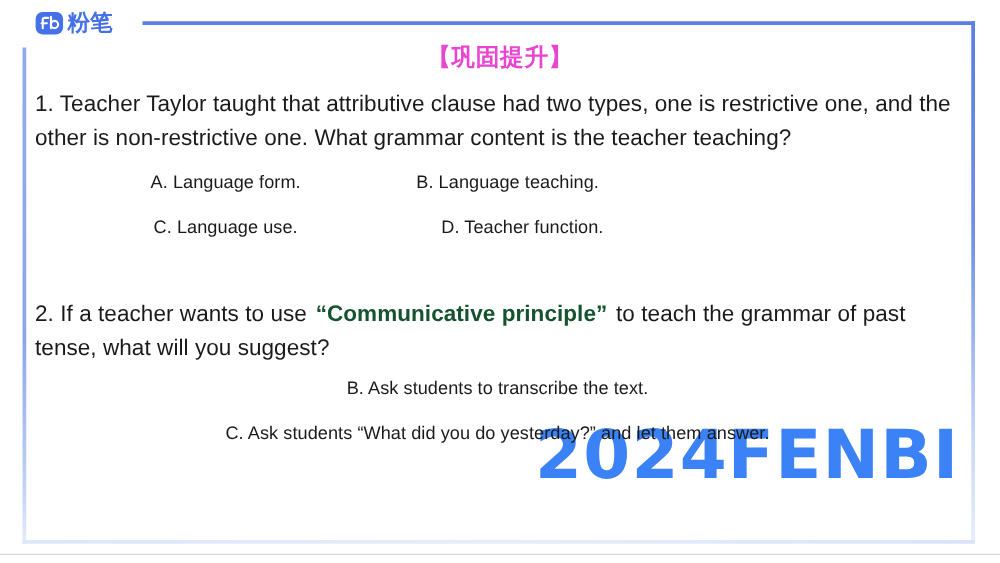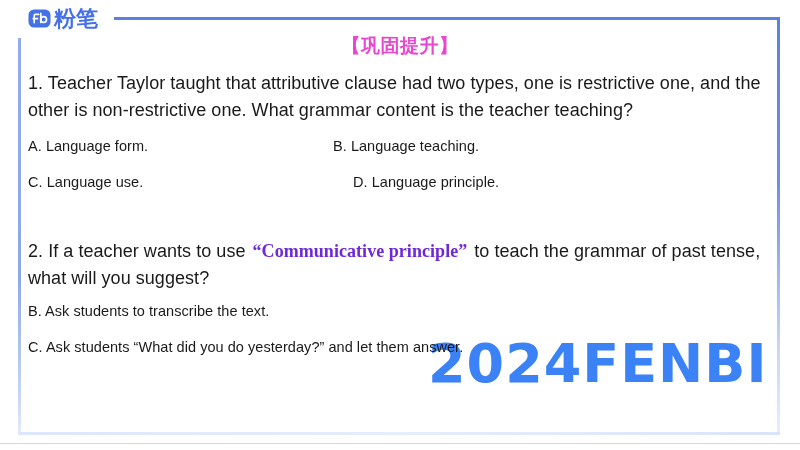--- a/index.html
+++ b/index.html
@@ -37,21 +37,21 @@
     padding-right: 6px;
   }
   .logo-mark {
     width: 23px;
     height: 19px;
     position: relative;
   }
   .logo-mark svg { display: block; }
   .logo-word {
     font-family: "DejaVu Sans", sans-serif;
-    font-size: 22px;
+    font-size: 18px;
     font-weight: 700;
     color: #4571e8;
     letter-spacing: 0px;
     line-height: 19px;
   }
 
   
   .frame-top {
     position: absolute;
     left: 114px;
@@ -136,32 +136,32 @@
 
   .q-block { position: absolute; left: 28px; width: 740px; }
 
   .q-stem {
     font-size: 18px;
     color: #1a1a1a;
     line-height: 27px;
     letter-spacing: 0.05px;
   }
   .q-stem .hl {
-    color: #6d28d9;
-    font-weight: 700;
-    font-family: Liberation Serif, serif;
+    color: #14532d;
+    font-weight: 700;
   }
   .q-stem .sp { display: inline-block; width: 7px; }
 
   .opt-row {
     display: flex;
     font-size: 14.5px;
     color: #1a1a1a;
     line-height: 27px;
     letter-spacing: 0.05px;
+    text-align: center;
   }
   .opt-cell { flex: 0 0 auto; }
   .opt-cell.col1 { width: 305px; }
   .opt-full { width: 100%; }
 
   .q1 { top: 70px; }
   .q1-opts { top: 133px; }
   .q1-opts .opt-row + .opt-row { margin-top: 9px; gap: 20px; }
 
   .q2 { top: 238px; }
@@ -202,21 +202,21 @@
       <div class="q-stem">1. Teacher Taylor taught that attributive clause had two types, one is restrictive one, and the other is non-restrictive one. What grammar content is the teacher teaching?</div>
     </div>
 
     <div class="q-block q1-opts">
       <div class="opt-row">
         <div class="opt-cell col1">A. Language form.</div>
         <div class="opt-cell">B. Language teaching.</div>
       </div>
       <div class="opt-row">
         <div class="opt-cell col1">C. Language use.</div>
-        <div class="opt-cell">D. Language principle.</div>
+        <div class="opt-cell">D. Teacher function.</div>
       </div>
     </div>
 
     <div class="q-block q2">
       <div class="q-stem"><span>2. If a teacher wants to use</span><span class="sp"></span><span class="hl">“Communicative principle”</span><span class="sp"></span><span>to teach the grammar of past tense, what will you suggest?</span></div>
     </div>
 
     <div class="q-block q2-opts">
       <div class="opt-row">
         <div class="opt-cell opt-full">B. Ask students to transcribe the text.</div>

